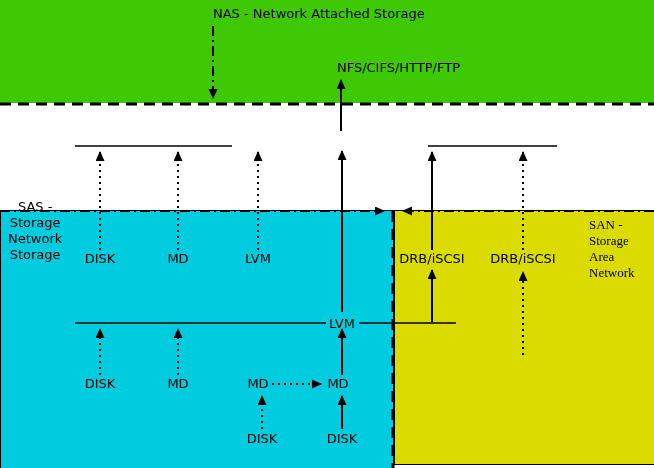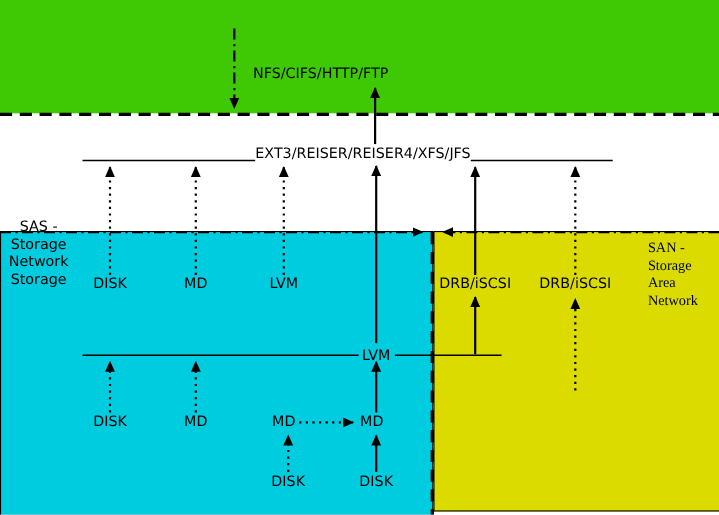--- a/index.html
+++ b/index.html
@@ -14,21 +14,21 @@
   svg.connectors{position:absolute;left:0;top:0;width:654px;height:468px;}
   .connectors line{stroke:#000;fill:none;}
   .thin{stroke-width:1.4;}
   .solid{stroke-width:2;}
   .dotted{stroke-width:2;stroke-dasharray:2 4;}
   .dashed{stroke-width:3;stroke-dasharray:11 7;}
   .dashdot{stroke-width:2;stroke-dasharray:10 4 2 4;}
   #ah path{fill:#000;}
   .lbl{position:absolute;white-space:nowrap;}
   .nas-title{left:213px;top:6px;}
-  .nas-protocols{left:230px;top:60px;width:230px;text-align:left;}
+  .nas-protocols{left:230px;top:60px;width:230px;text-align:right;}
   .fs-label{left:230px;top:133px;width:200px;text-align:center;}
   .sas-title{left:8px;top:199px;line-height:16px;text-align:center;}
   .san-title{left:589px;top:217px;line-height:16px;font-family:Liberation Serif, serif;}
   .u-disk{left:72px;top:251px;width:56px;text-align:center;}
   .u-md{left:150px;top:251px;width:56px;text-align:center;}
   .u-lvm{left:230px;top:251px;width:56px;text-align:center;}
   .drb-l{left:392px;top:251px;width:80px;text-align:center;}
   .drb-r{left:483px;top:251px;width:80px;text-align:center;}
   .m-lvm{left:314px;top:316px;width:56px;text-align:center;}
   .l-disk{left:72px;top:376px;width:56px;text-align:center;}
@@ -72,22 +72,22 @@
     <line class="solid" x1="432" y1="322" x2="432" y2="270" marker-end="url(#ah)"></line>
     <line class="dotted" x1="523" y1="355" x2="523" y2="272" marker-end="url(#ah)"></line>
     <line class="dotted" x1="100" y1="375" x2="100" y2="329" marker-end="url(#ah)"></line>
     <line class="dotted" x1="178" y1="375" x2="178" y2="329" marker-end="url(#ah)"></line>
     <line class="dotted" x1="272" y1="384" x2="321" y2="384" marker-end="url(#ah)"></line>
     <line class="solid" x1="342" y1="375" x2="342" y2="329" marker-end="url(#ah)"></line>
     <line class="dotted" x1="262" y1="429" x2="262" y2="396" marker-end="url(#ah)"></line>
     <line class="solid" x1="342" y1="429" x2="342" y2="396" marker-end="url(#ah)"></line>
   </svg>
 
+  <div class="lbl nas-title">NAS - Network Attached Storage</div>
   <div class="lbl nas-protocols">NFS/CIFS/HTTP/FTP</div>
-  <div class="lbl fs-label">EXT3/REISER/REISER4/XFS/JFS</div>
 
   <div class="lbl sas-title">
     <div>SAS -</div>
     <div>Storage</div>
     <div>Network</div>
     <div>Storage</div>
   </div>
 
   <div class="lbl san-title">
     <div>SAN -</div>

